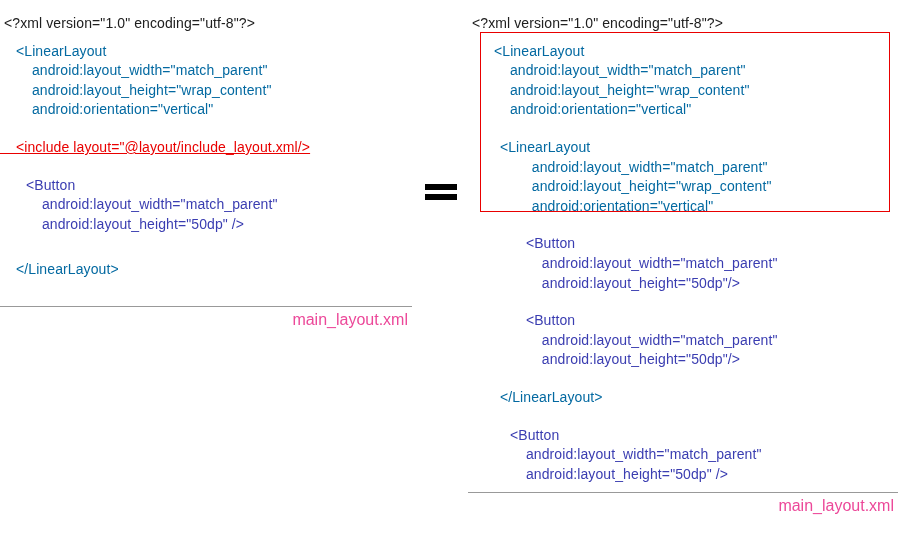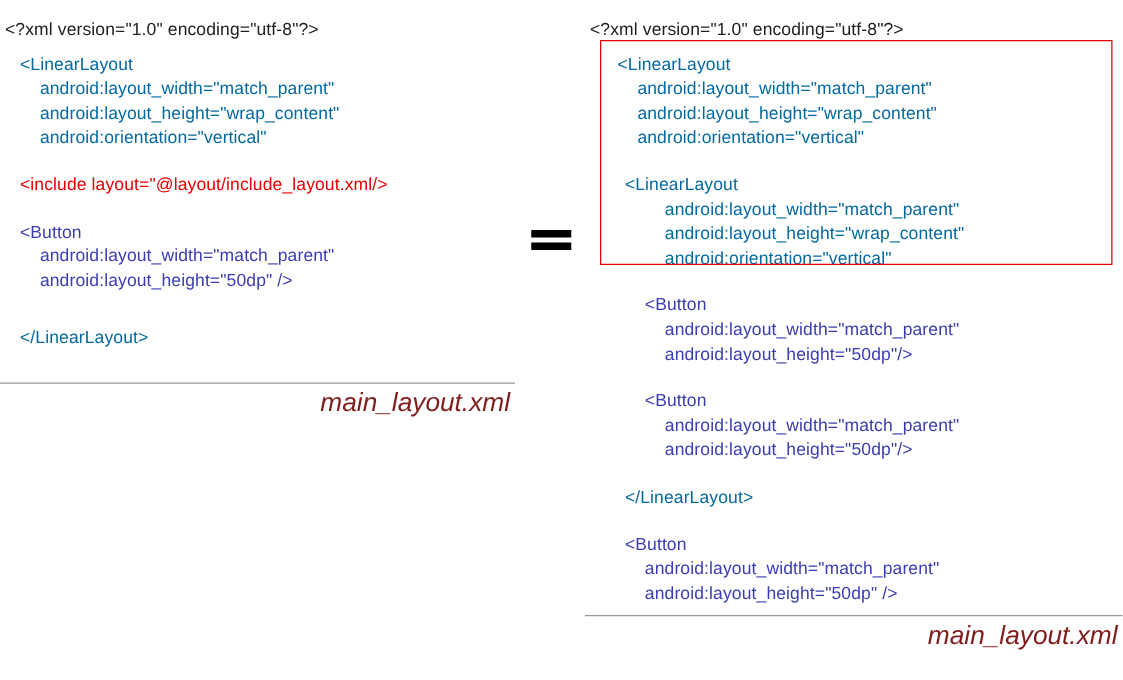--- a/index.html
+++ b/index.html
@@ -37,34 +37,33 @@
     background: #000;
     margin: 4px auto;
   }
   .line {
     white-space: pre;
     line-height: 1.4;
     letter-spacing: 0.1px;
   }
   .c-black  { color: #202020; }
   .c-orange { color: #0369a1; }
-  .c-purple { color: #3a3db1; }
-  .c-red    { color: #e90000; }
+  .c-purple { color: #3a3db1; padding-left: 10px; }
+  .c-red    { color: #e90000; text-decoration: underline; }
   .hr {
     border: none;
     border-top: 1px solid #999;
     margin: 8px 0 4px 0;
     width: 100%;
   }
   .caption {
     text-align: right;
-    color: #7f1d1d;
-    font-size: 21px;
+    color: #ec4899;
+    font-size: 16px;
     padding-right: 4px;
-    font-style: italic;
   }
   .highlight-box {
     position: absolute;
     border: 1px solid #e90000;
     pointer-events: none;
   }
   .gap { height: 18px; }
   .gap-sm { height: 8px; }
   .pad-left { padding-left: 4px; }
 </style>

